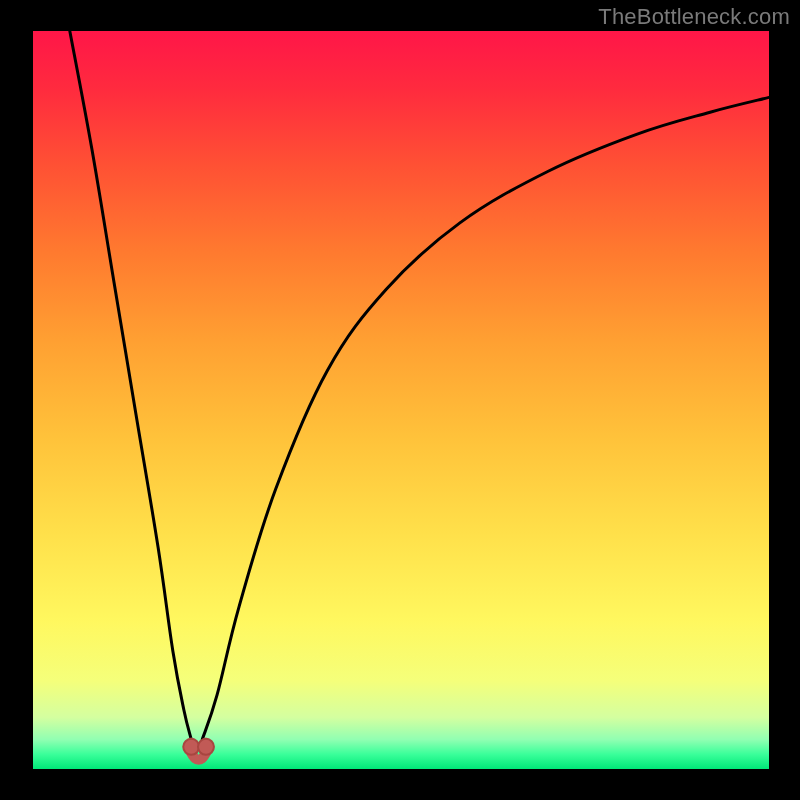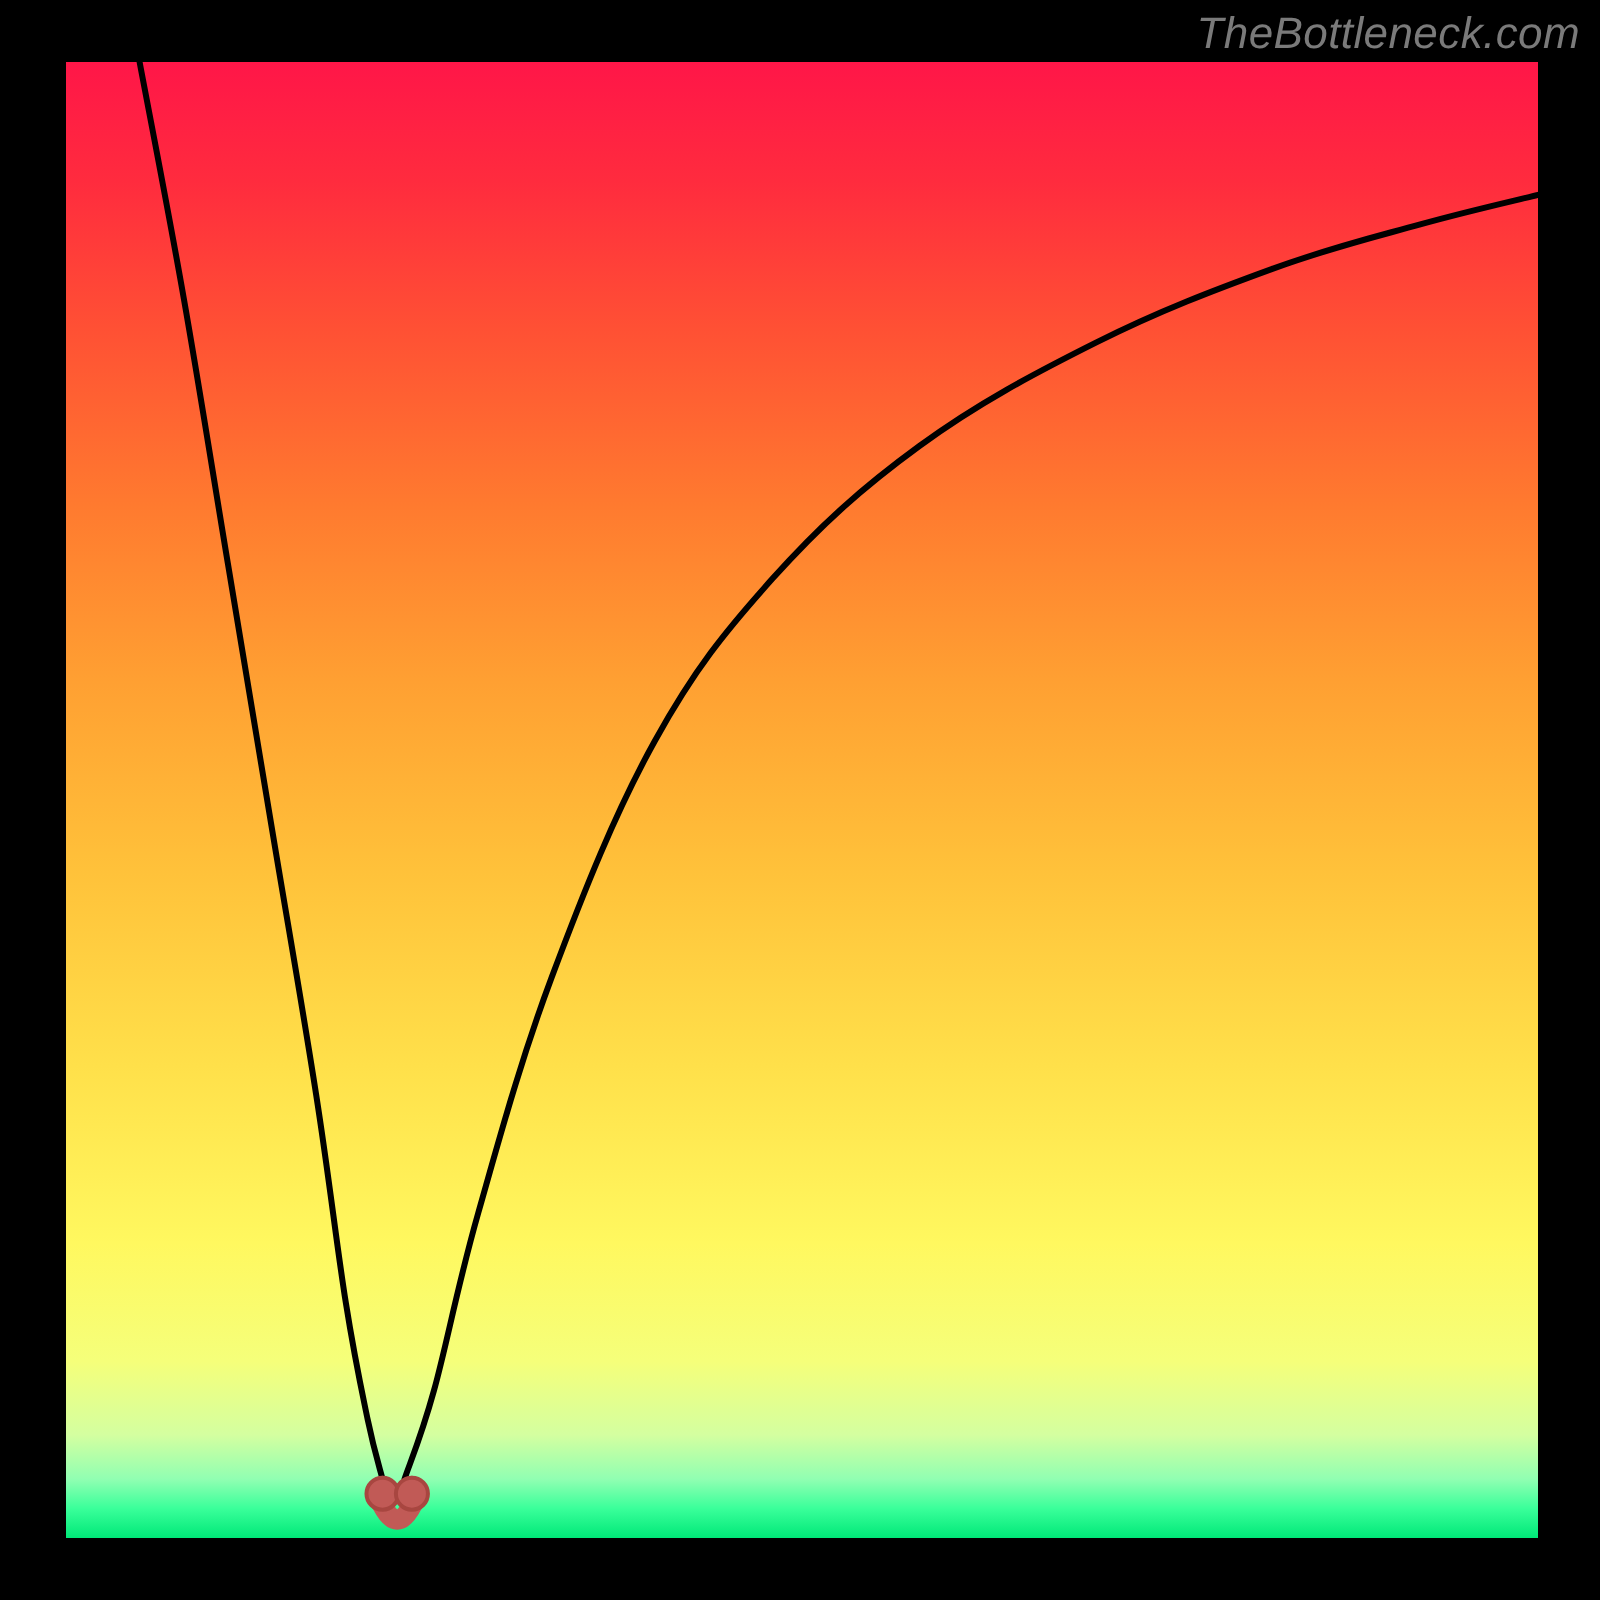--- a/index.html
+++ b/index.html
@@ -8,21 +8,20 @@
     width: 800px;
     height: 800px;
     overflow: hidden;
     background: #000;
     font-family: Arial, Helvetica, sans-serif;
   }
   .frame {
     position: absolute;
     inset: 0;
     background: #000;
-    font-style: italic;
   }
   .plot {
     position: absolute;
     background: linear-gradient(to bottom,
       #ff1648 0%,
       #ff2b3e 8%,
       #ff5034 18%,
       #ff7a2f 30%,
       #ffa032 42%,
       #ffc23a 55%,

